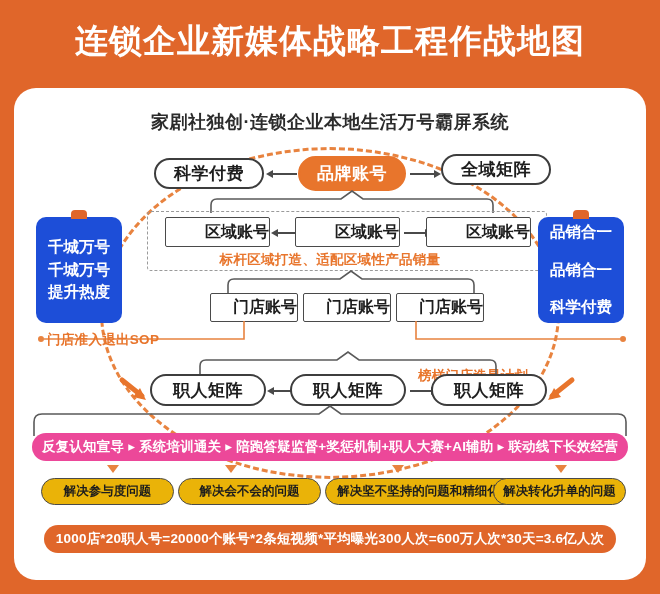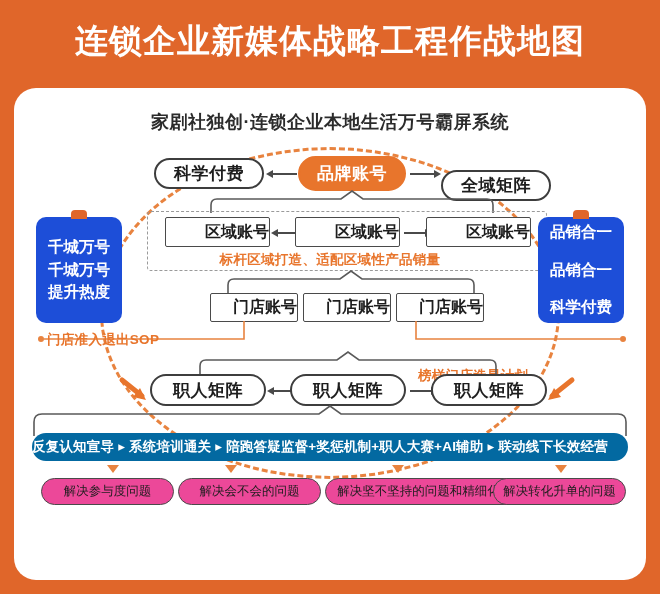--- a/index.html
+++ b/index.html
@@ -162,27 +162,28 @@
     left: 50%;
     transform: translateX(-50%);
     width: 16px;
     height: 9px;
     background: #e0662a;
     border-radius: 4px 4px 0 0;
   }
   
   .proc-bar {
     position: absolute;
-    background: #0369a1;
+    background: #ec4899;
     border-radius: 15px;
     color: #ffffff;
     font-size: 13.5px;
     font-weight: bold;
     display: flex;
     align-items: center;
+    justify-content: center;
     letter-spacing: 0.2px;
     white-space: nowrap;
     box-sizing: border-box;
   }
   .formula-bar {
     position: absolute;
     background: #e0662a;
     border-radius: 15px;
     color: #ffffff;
     font-size: 13.5px;
@@ -191,24 +192,24 @@
     align-items: center;
     justify-content: center;
     letter-spacing: 0.2px;
     white-space: nowrap;
     box-sizing: border-box;
   }
   .bot-pill {
     position: absolute;
     border: 1.5px solid #4a4a4a;
     border-radius: 16px;
-    background: #ec4899;
+    background: #eab308;
     color: #1d1d1d;
     font-size: 12.5px;
-    font-weight: normal;
+    font-weight: bold;
     display: flex;
     align-items: center;
     justify-content: center;
     white-space: nowrap;
     box-sizing: border-box;
   }
   .tri-down {
     position: absolute;
     width: 0; height: 0;
     border-left: 6px solid transparent;
@@ -239,21 +240,21 @@
     <div class="arrow-h" style="left:258px; top:85px; width:25px;"></div>
     <div class="arrow-head head-left" style="left:252px; top:81.5px;"></div>
 
     <div class="pill pill-orange abs" style="left:284px; top:68px; width:108px; height:35px;">
       <span>品牌账号</span>
     </div>
 
     <div class="arrow-h" style="left:396px; top:85px; width:25px;"></div>
     <div class="arrow-head head-right" style="left:420px; top:81.5px;"></div>
 
-    <div class="pill abs" style="left:427px; top:82px; width:110px; height:31px;">
+    <div class="pill abs" style="left:427px; top:66px; width:110px; height:31px;">
       <span>全域矩阵</span>
     </div>
 
     <svg class="conn" style="left:195px; top:103px;" width="286" height="22">
       <path d="M2 22 L2 14 Q2 8 8 8 L132 8 L143 0 L154 8 L278 8 Q284 8 284 14 L284 22" fill="none" stroke="#5a5a5a" stroke-width="1.6"></path>
     </svg>
 
     <div class="dash-box" style="left:133px; top:123px; width:400px; height:60px;"></div>
 
     <div class="rect abs" style="left:151px; top:129px; width:105px; height:30px;">
@@ -363,15 +364,18 @@
       <span>解决会不会的问题</span>
     </div>
     <div class="bot-pill" style="left:311px; top:390px; width:212px; height:27px;">
       <span>解决坚不坚持的问题和精细化管理</span>
     </div>
 
     <div class="bot-pill" style="left:479px; top:390px; width:133px; height:27px;">
       <span>解决转化升单的问题</span>
     </div>
 
+    <div class="formula-bar" style="left:30px; top:437px; width:572px; height:28px;">
+      <span>1000店*20职人号=20000个账号*2条短视频*平均曝光300人次=600万人次*30天=3.6亿人次</span>
+    </div>
 
   </div>
 </div>
 
 </body></html>

